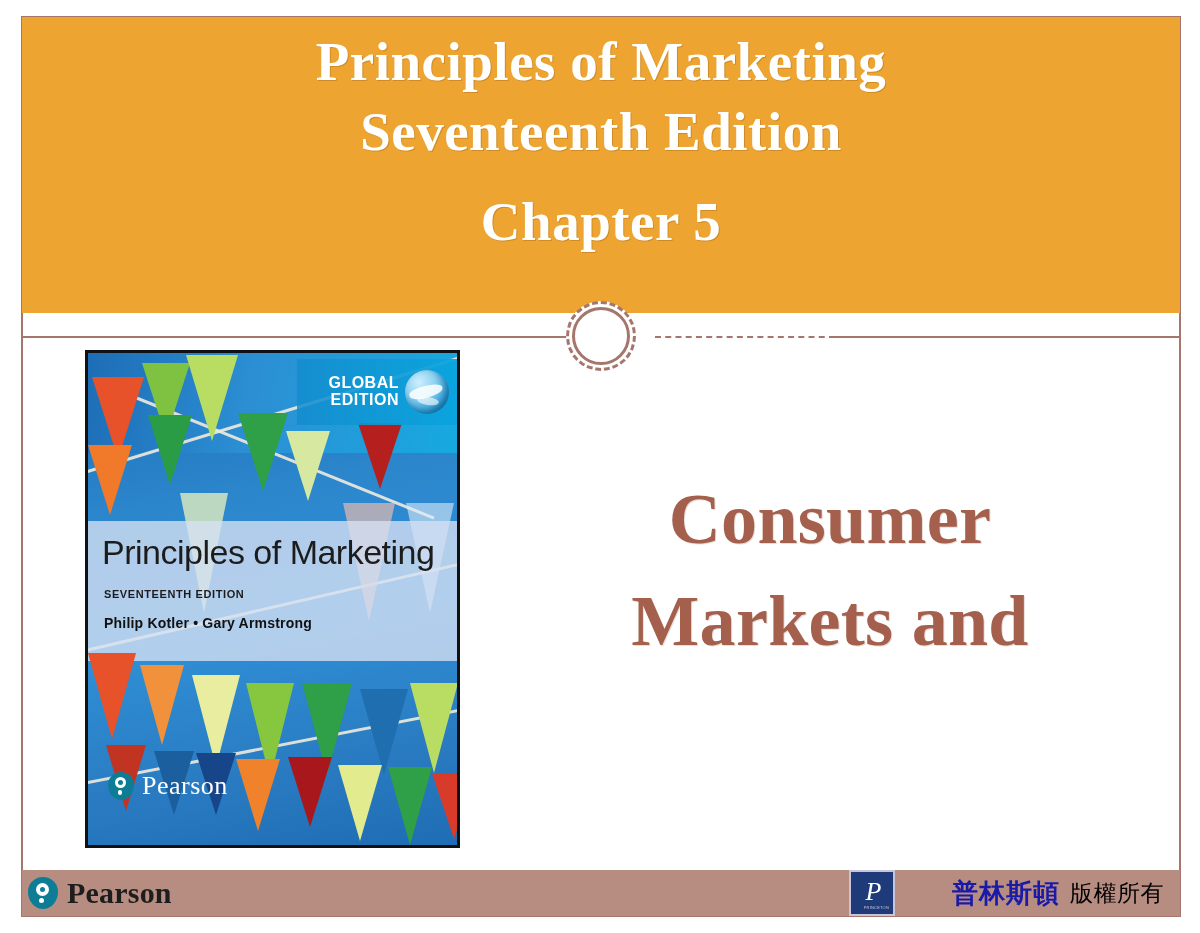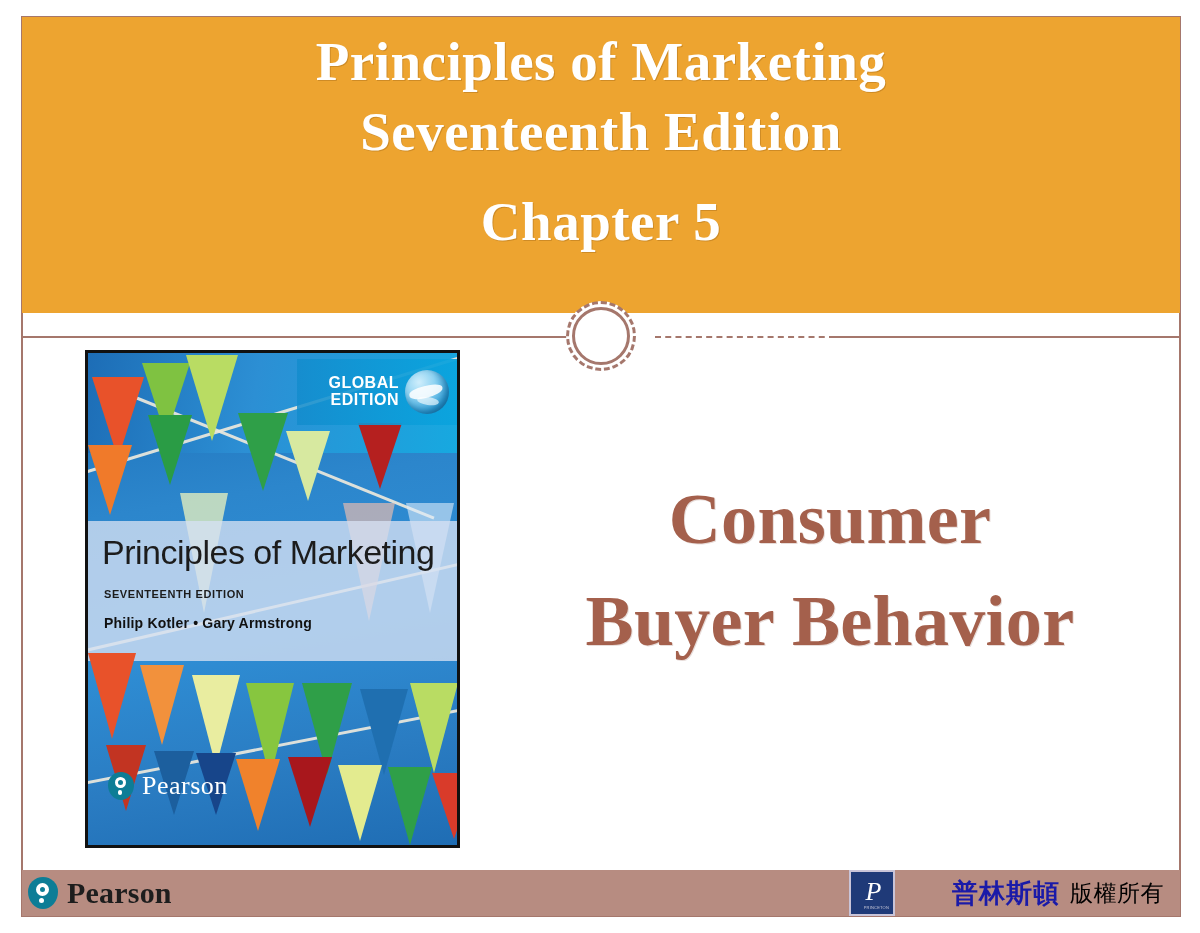--- a/index.html
+++ b/index.html
@@ -478,21 +478,21 @@
     <div class="flag" style="left:344px;top:420px; border-left:22px solid transparent; border-right:22px solid transparent; border-top:66px solid #d93b2a;"></div>
 
     <div class="cover-pearson">
       <div class="pearson-mark small"></div>
       <div class="cover-pearson-word">Pearson</div>
     </div>
   </div>
 
   <div class="main-heading">
     <div>Consumer</div>
-    <div>Buyer Behavior</div>
+    <div>Markets and</div>
   </div>
 
   <div class="footer-bar">
     <div class="footer-left">
       <div class="pearson-mark"></div>
       <div class="footer-pearson-word">Pearson</div>
     </div>
     <div class="footer-right">
       <div class="princeton-logo">
         <span class="mono">P</span>

